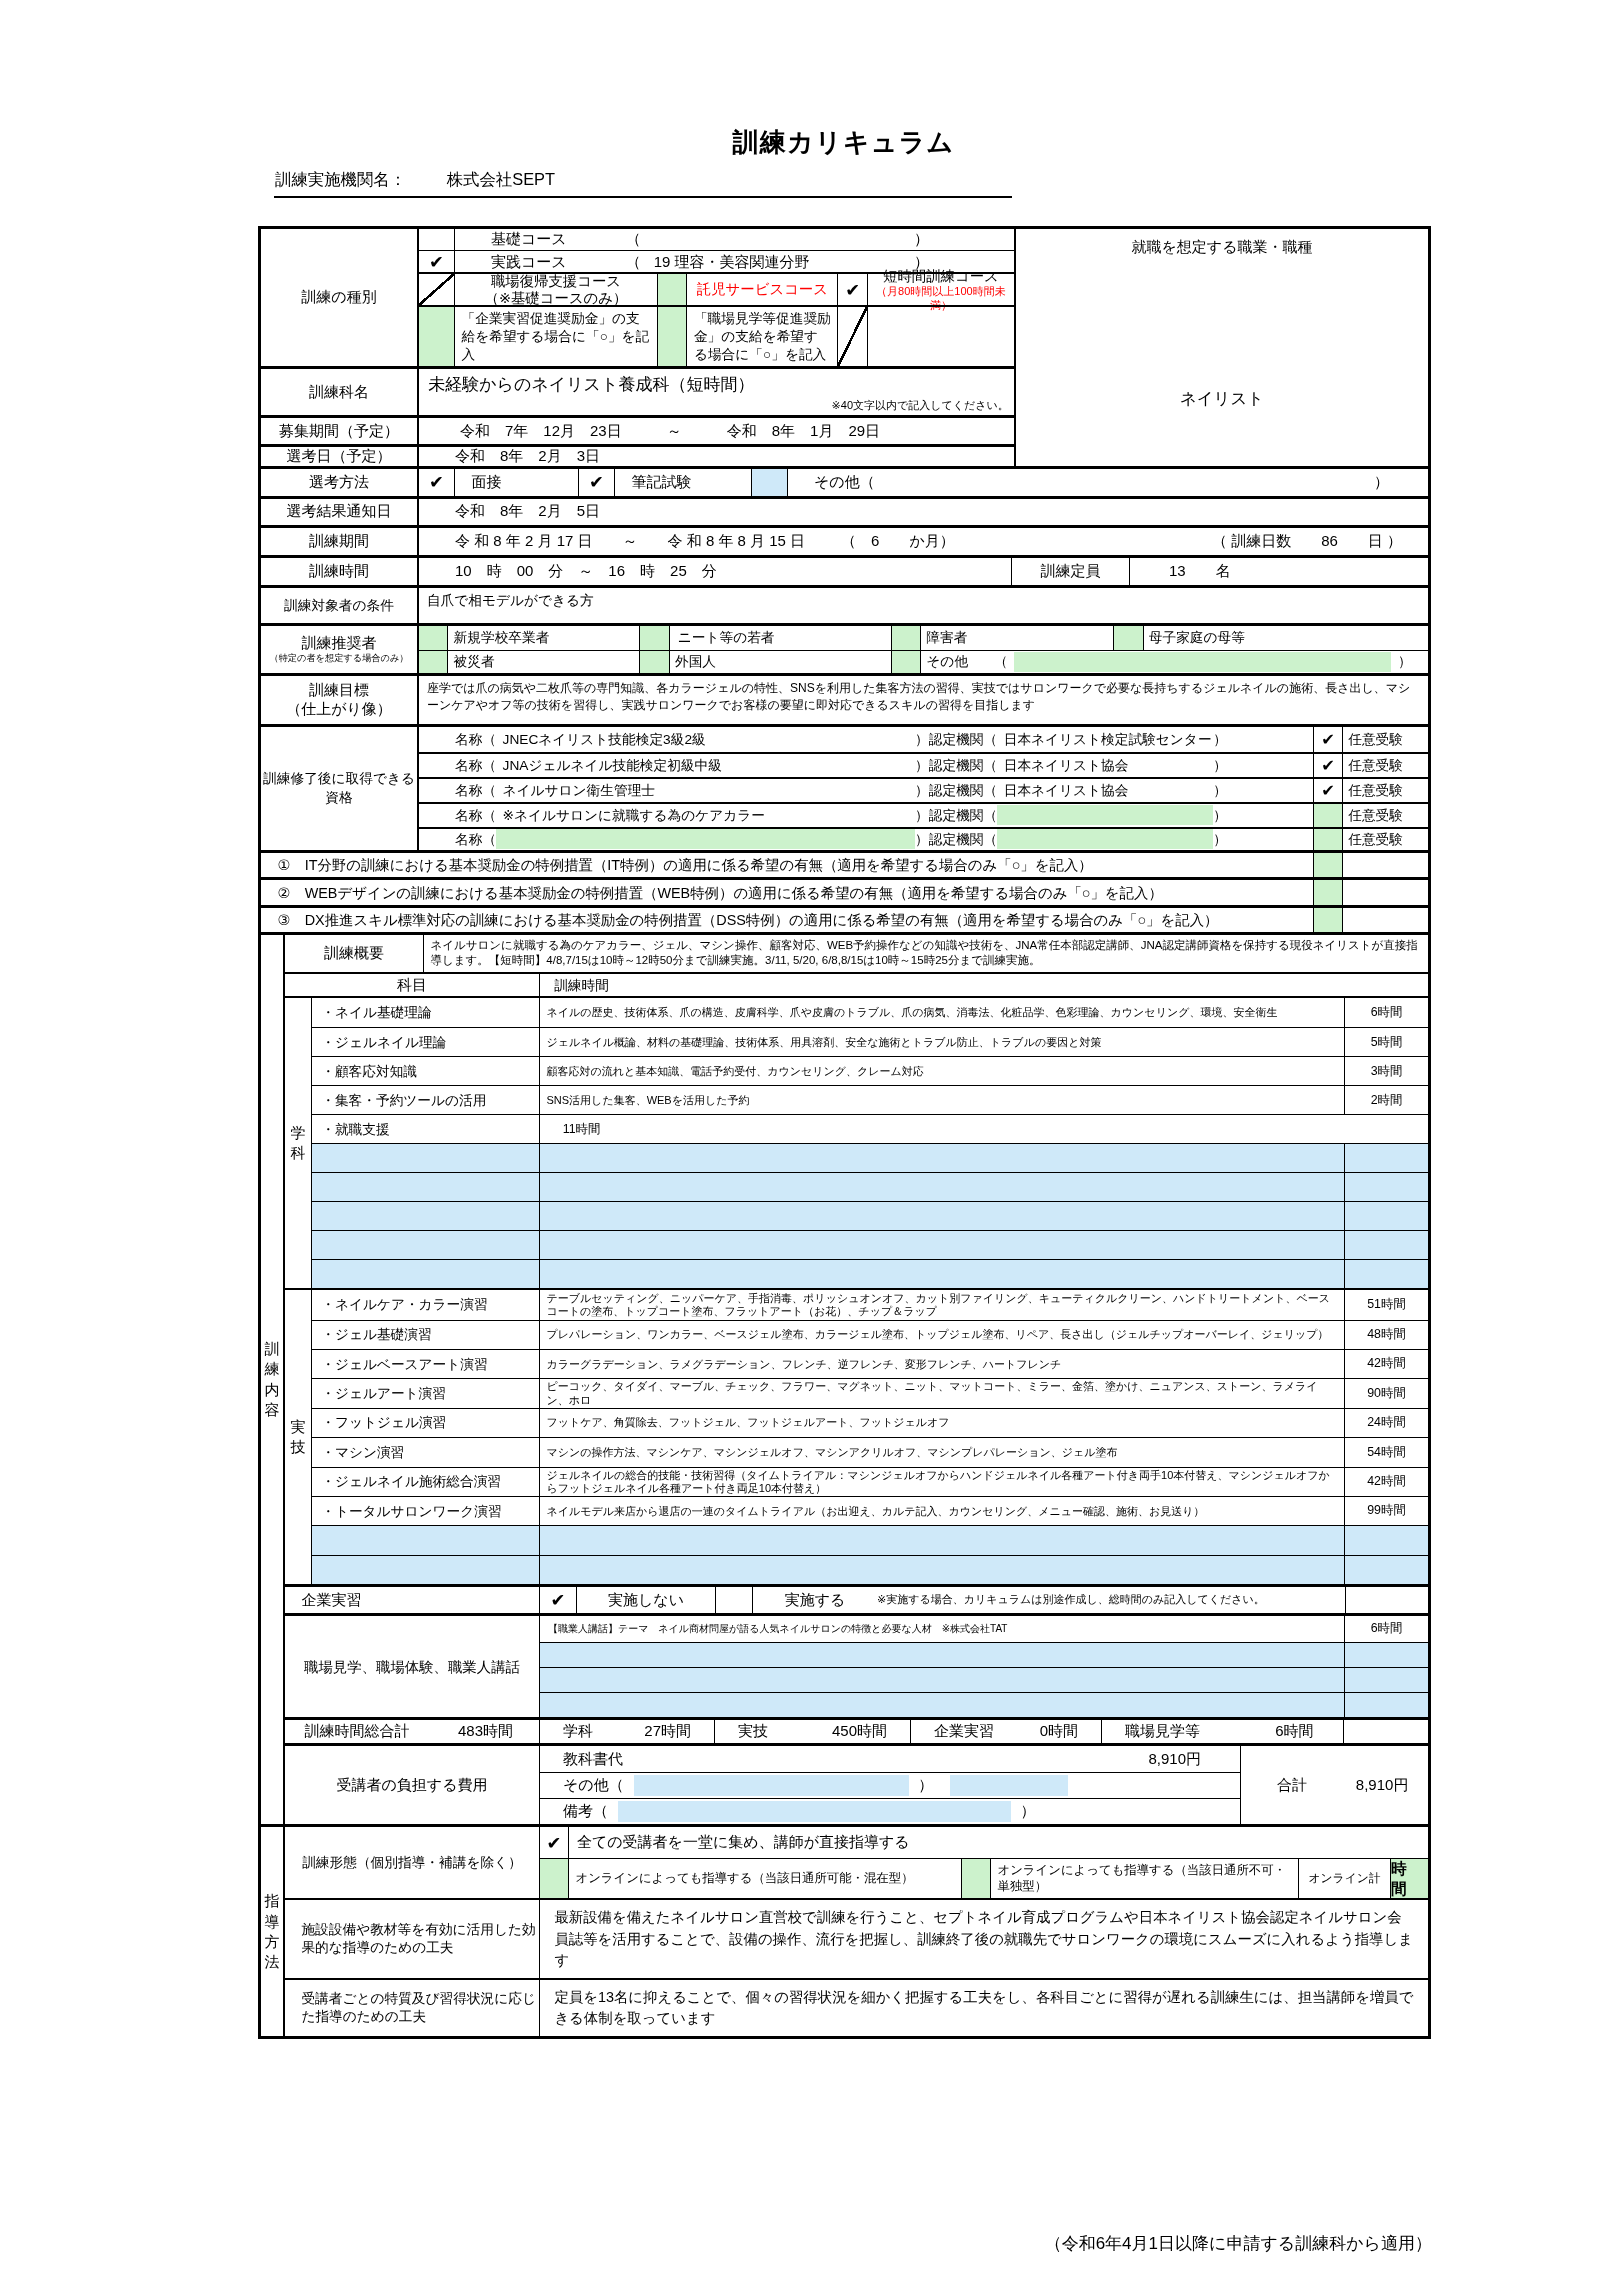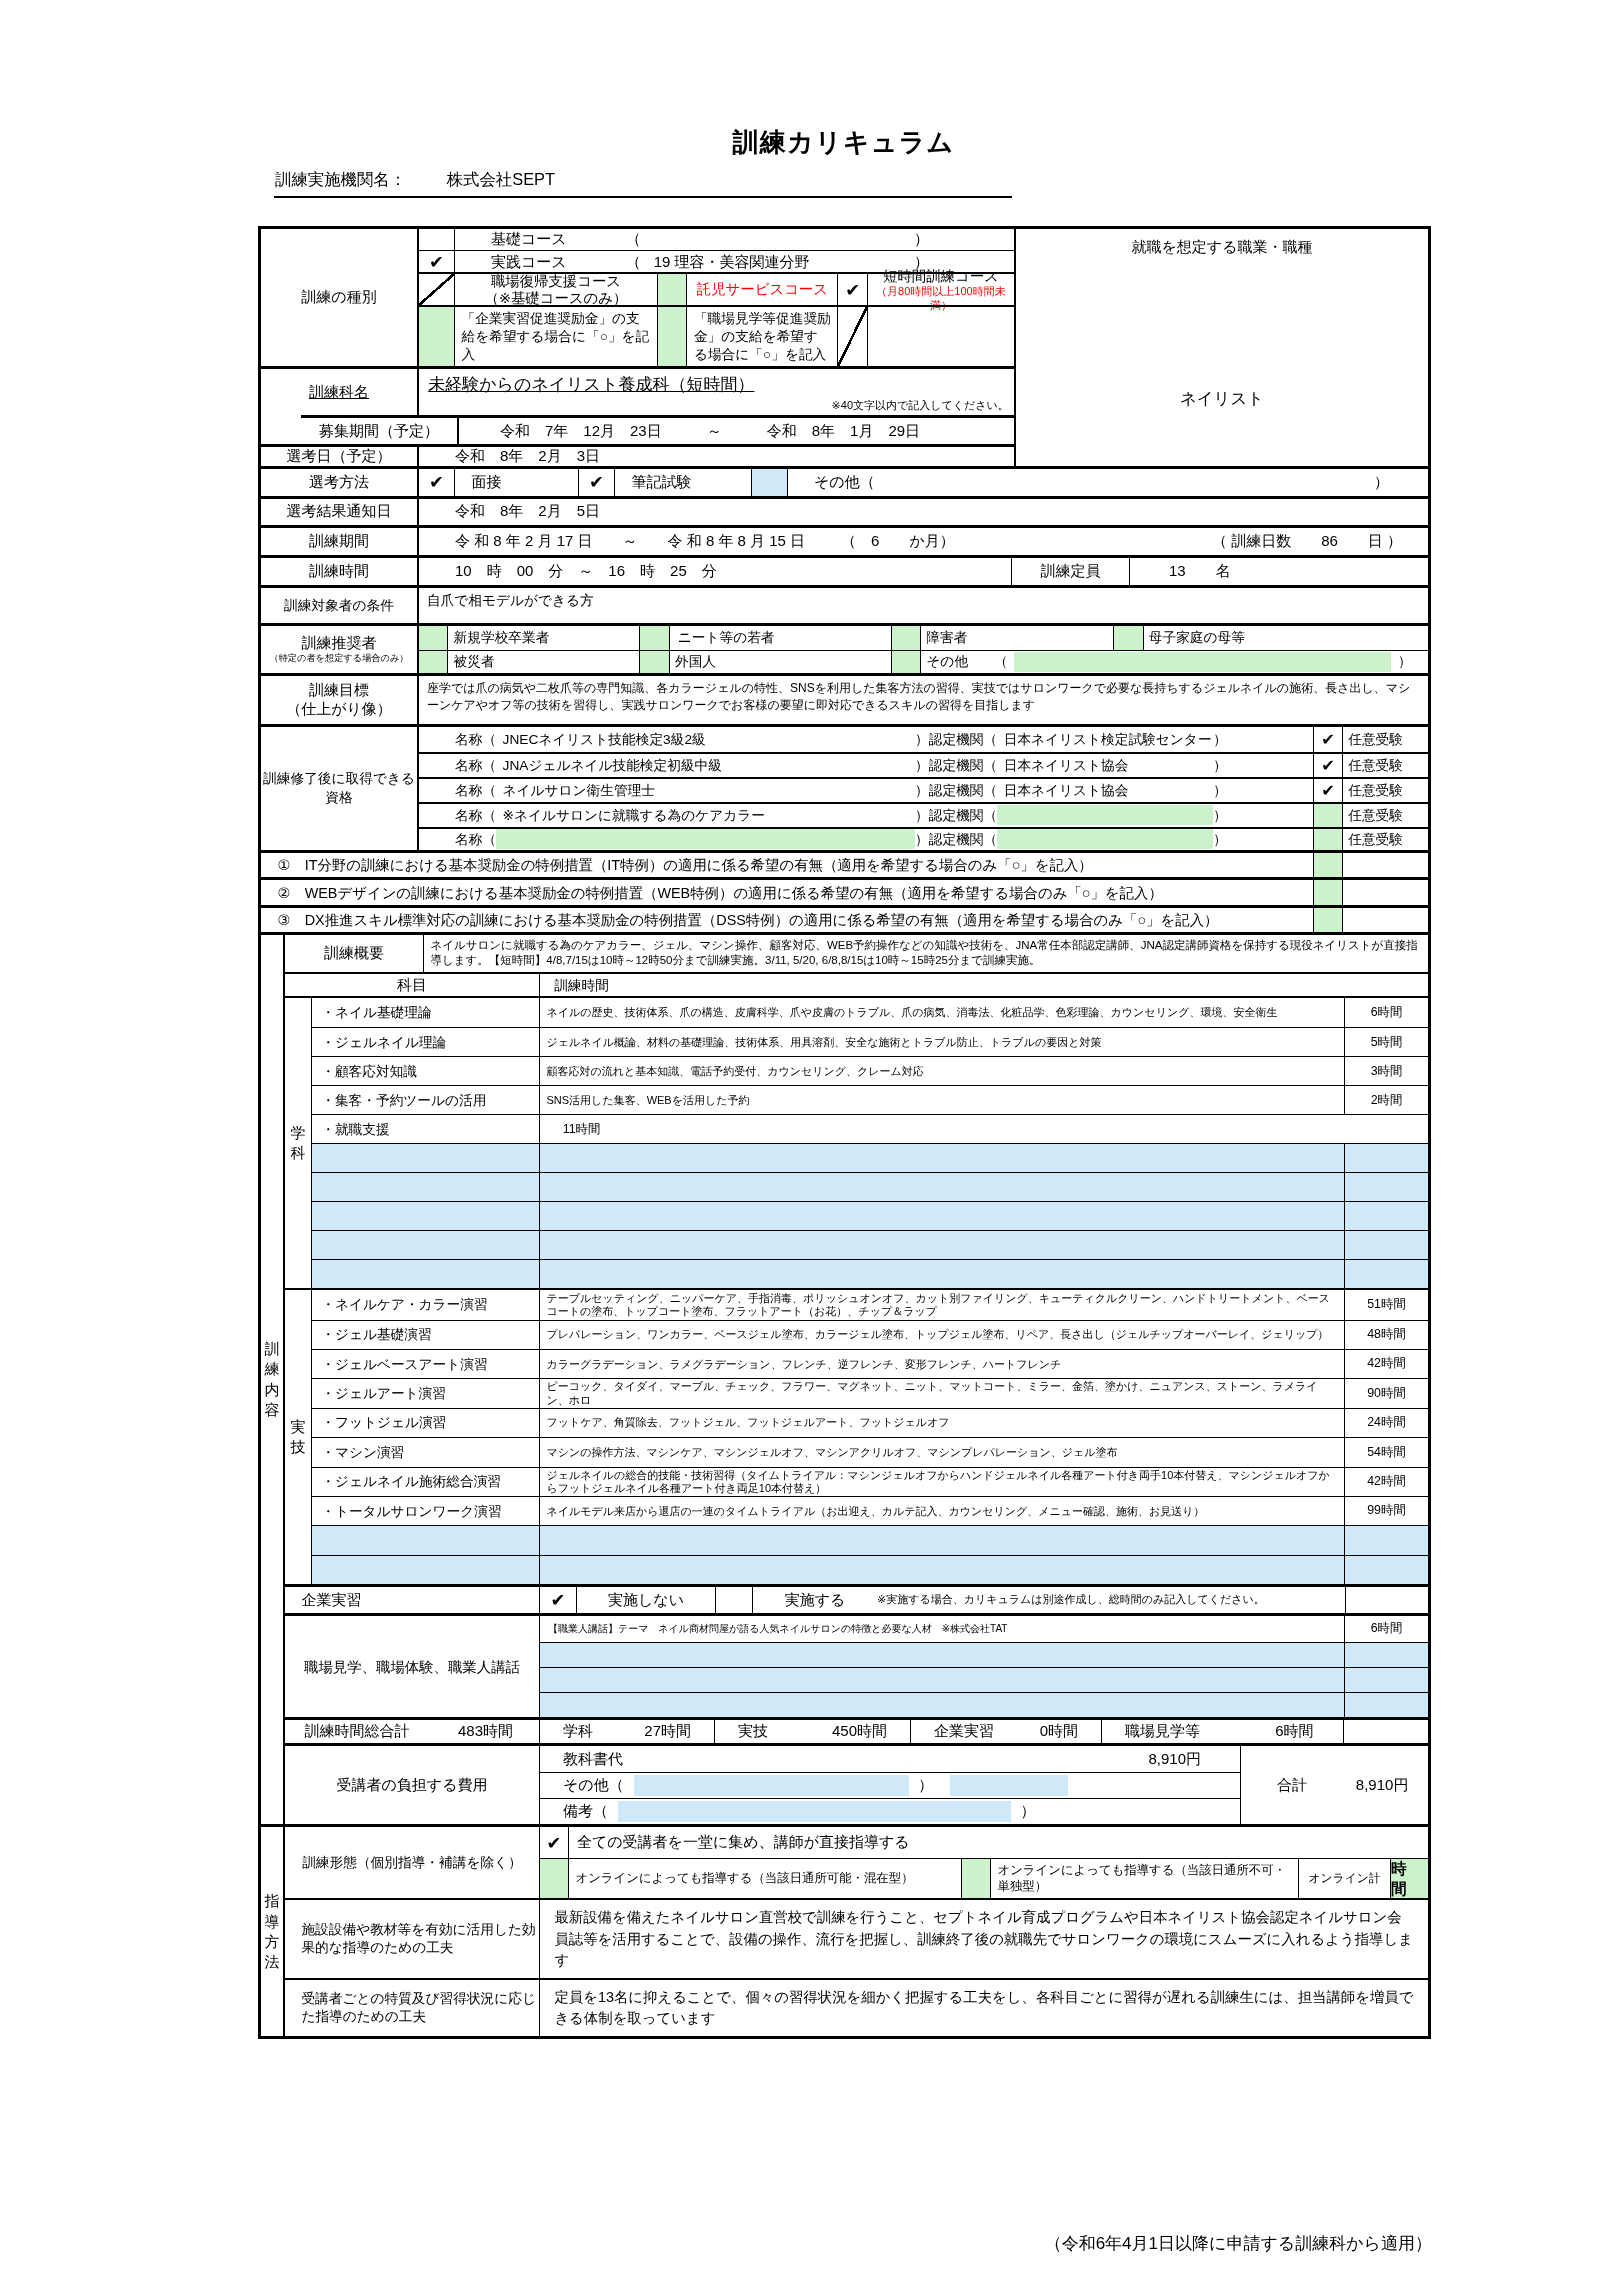--- a/index.html
+++ b/index.html
@@ -129,29 +129,29 @@
               <div class="green boxr" style="width:29.4px;"></div>
               <div class="cell boxr" style="width:151px;padding:2.6px 6.5px;font-size:13.7px;line-height:1.3;">
                 <span>「職場見学等促進奨励金」の支給を希望する場合に「○」を記入</span>
               </div>
               <div class="diag boxr" style="width:29.4px;"></div>
               <div class="flex1"></div>
             </div>
           </div>
         </div>
 
-        <div class="arow" style="height:49px;border-top:3.3px solid #000;text-decoration:underline;">
+        <div class="arow" style="height:49px;border-top:3.3px solid #000;">
           <div class="lblcol">訓練科名</div>
           <div class="flex1" style="position:relative;padding:5.2px 0 0 9.2px;font-size:17px;">
             <span>未経験からのネイリスト養成科（短時間）</span>
             <span style="position:absolute;right:5.2px;bottom:2.6px;font-size:11px;">※40文字以内で記入してください。</span>
           </div>
         </div>
 
-        <div class="arow" style="height:29px;border-top:3.3px solid #000;margin-left:40px;">
+        <div class="arow" style="height:29px;border-top:3.3px solid #000;">
           <div class="lblcol">募集期間（予定）</div>
           <div class="cell flex1" style="padding-left:41px;">令和　7年　12月　23日　　　～　　　令和　8年　1月　29日</div>
         </div>
 
         <div class="arow flex1" style="border-top:3.3px solid #000;">
           <div class="lblcol">選考日（予定）</div>
           <div class="cell flex1" style="padding-left:36px;">令和　8年　2月　3日</div>
         </div>
       </div>
 

